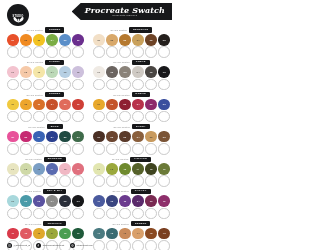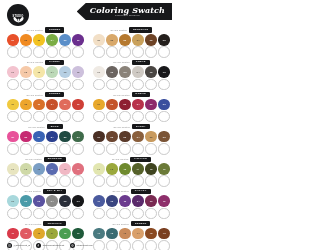--- a/index.html
+++ b/index.html
@@ -116,21 +116,21 @@
           <path d="M11 13 C9 8 5 1 2 2 C-1 4 2 11 11 13 Z" fill="#fff"></path>
           <path d="M11 13 C13 8 17 1 20 2 C23 4 20 11 11 13 Z" fill="#fff"></path>
           <ellipse cx="11" cy="9" rx="1" ry="4" fill="#fff"></ellipse>
         </svg>
       </span>
       <span class="logo-name">STUDIO</span>
       <span class="logo-sub">CRAFT</span>
     </div>
 
     <div class="title-banner">
-      <span class="title-main">Coloring Swatch</span>
+      <span class="title-main">Procreate Swatch</span>
       <span class="title-sub">Procreate markers</span>
     </div>
   </div>
 
   <div class="grid" id="grid">
       <div class="section">
         <div class="sec-head">
           <span class="sec-kicker">SL/CO swatch</span>
           <span class="sec-tag">SUNSET</span>
         </div>

